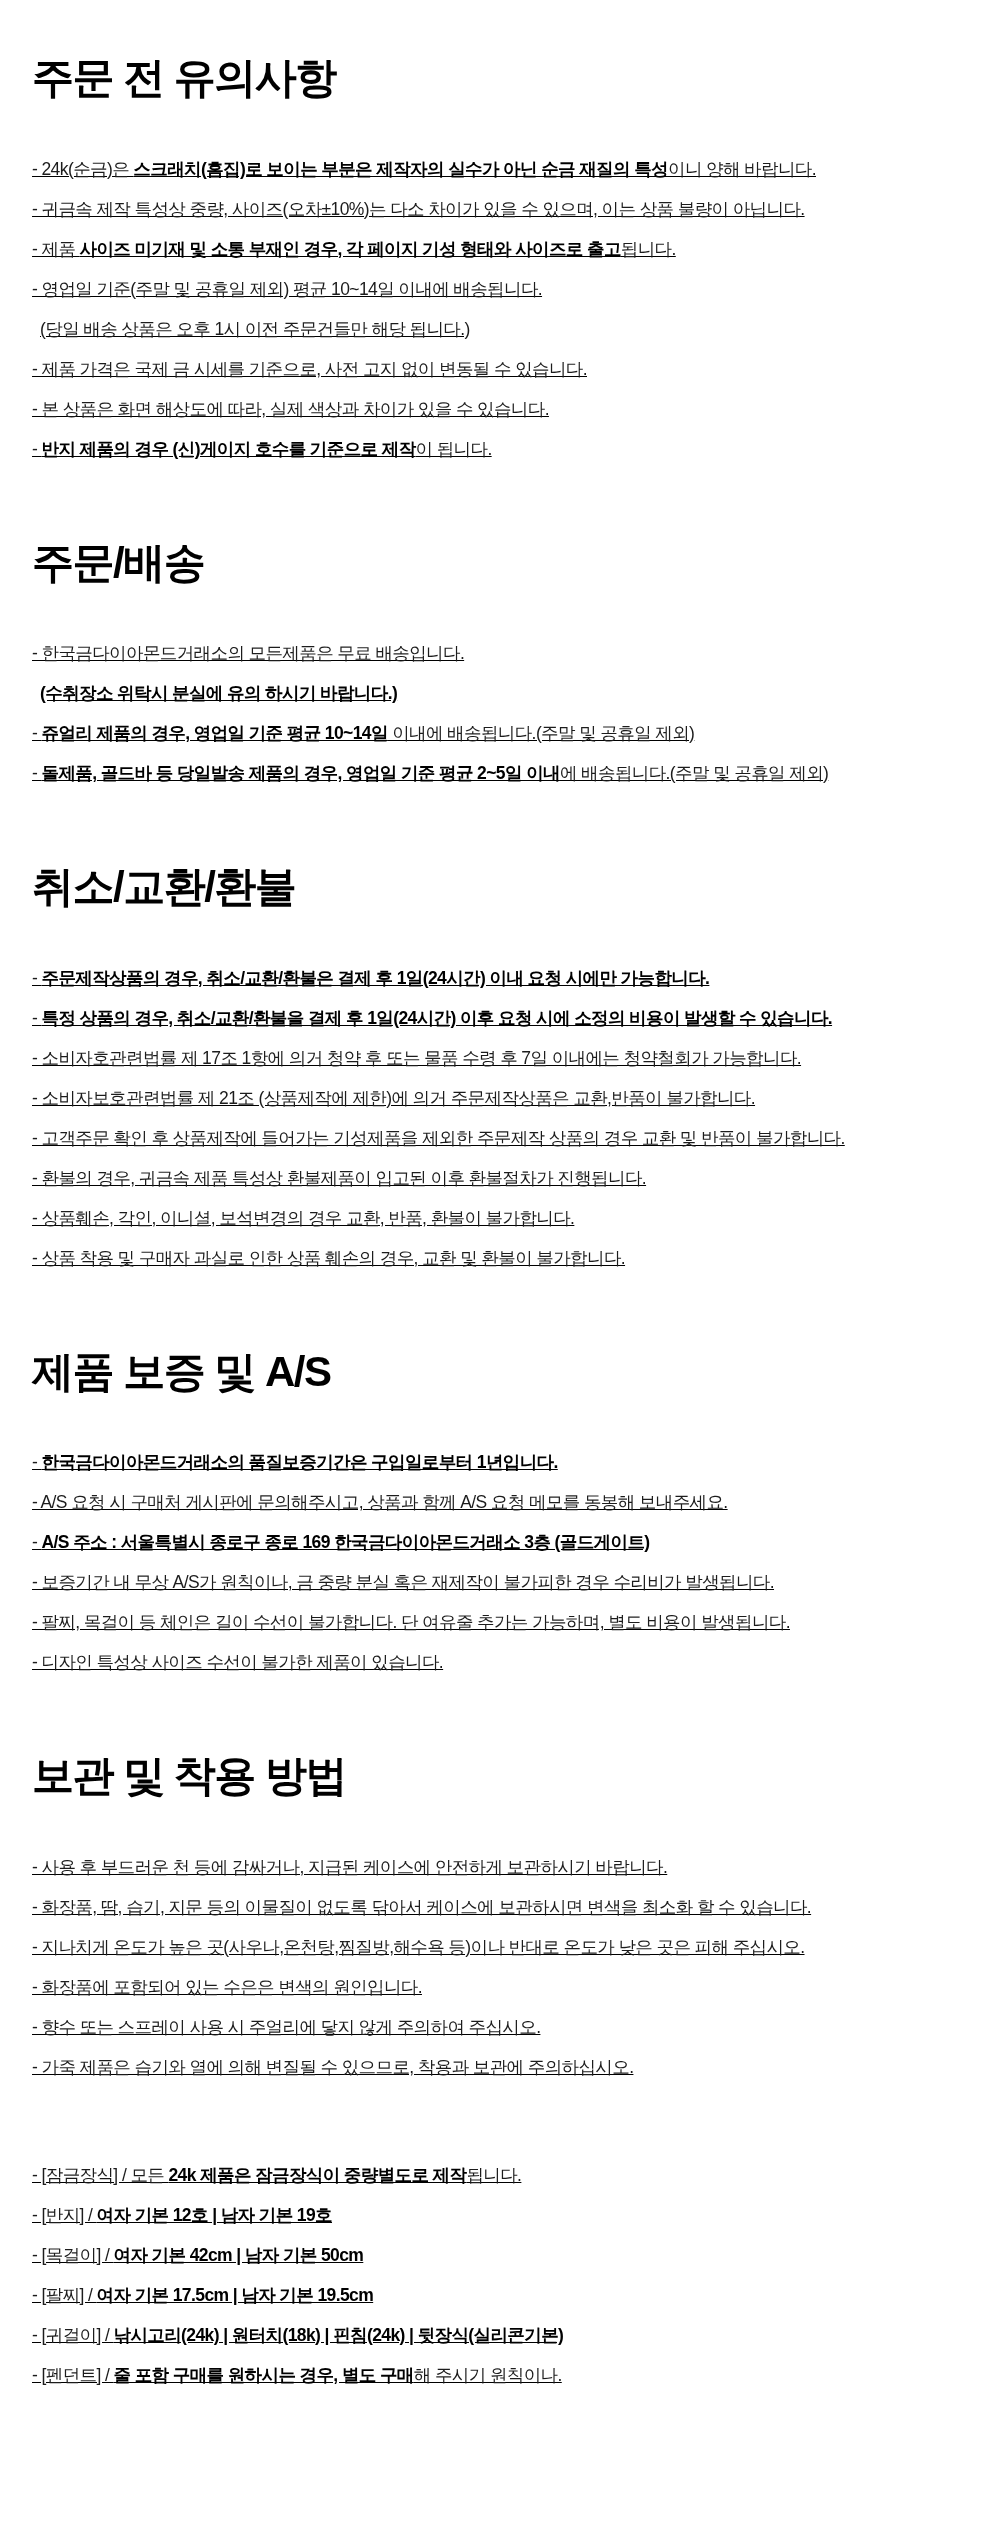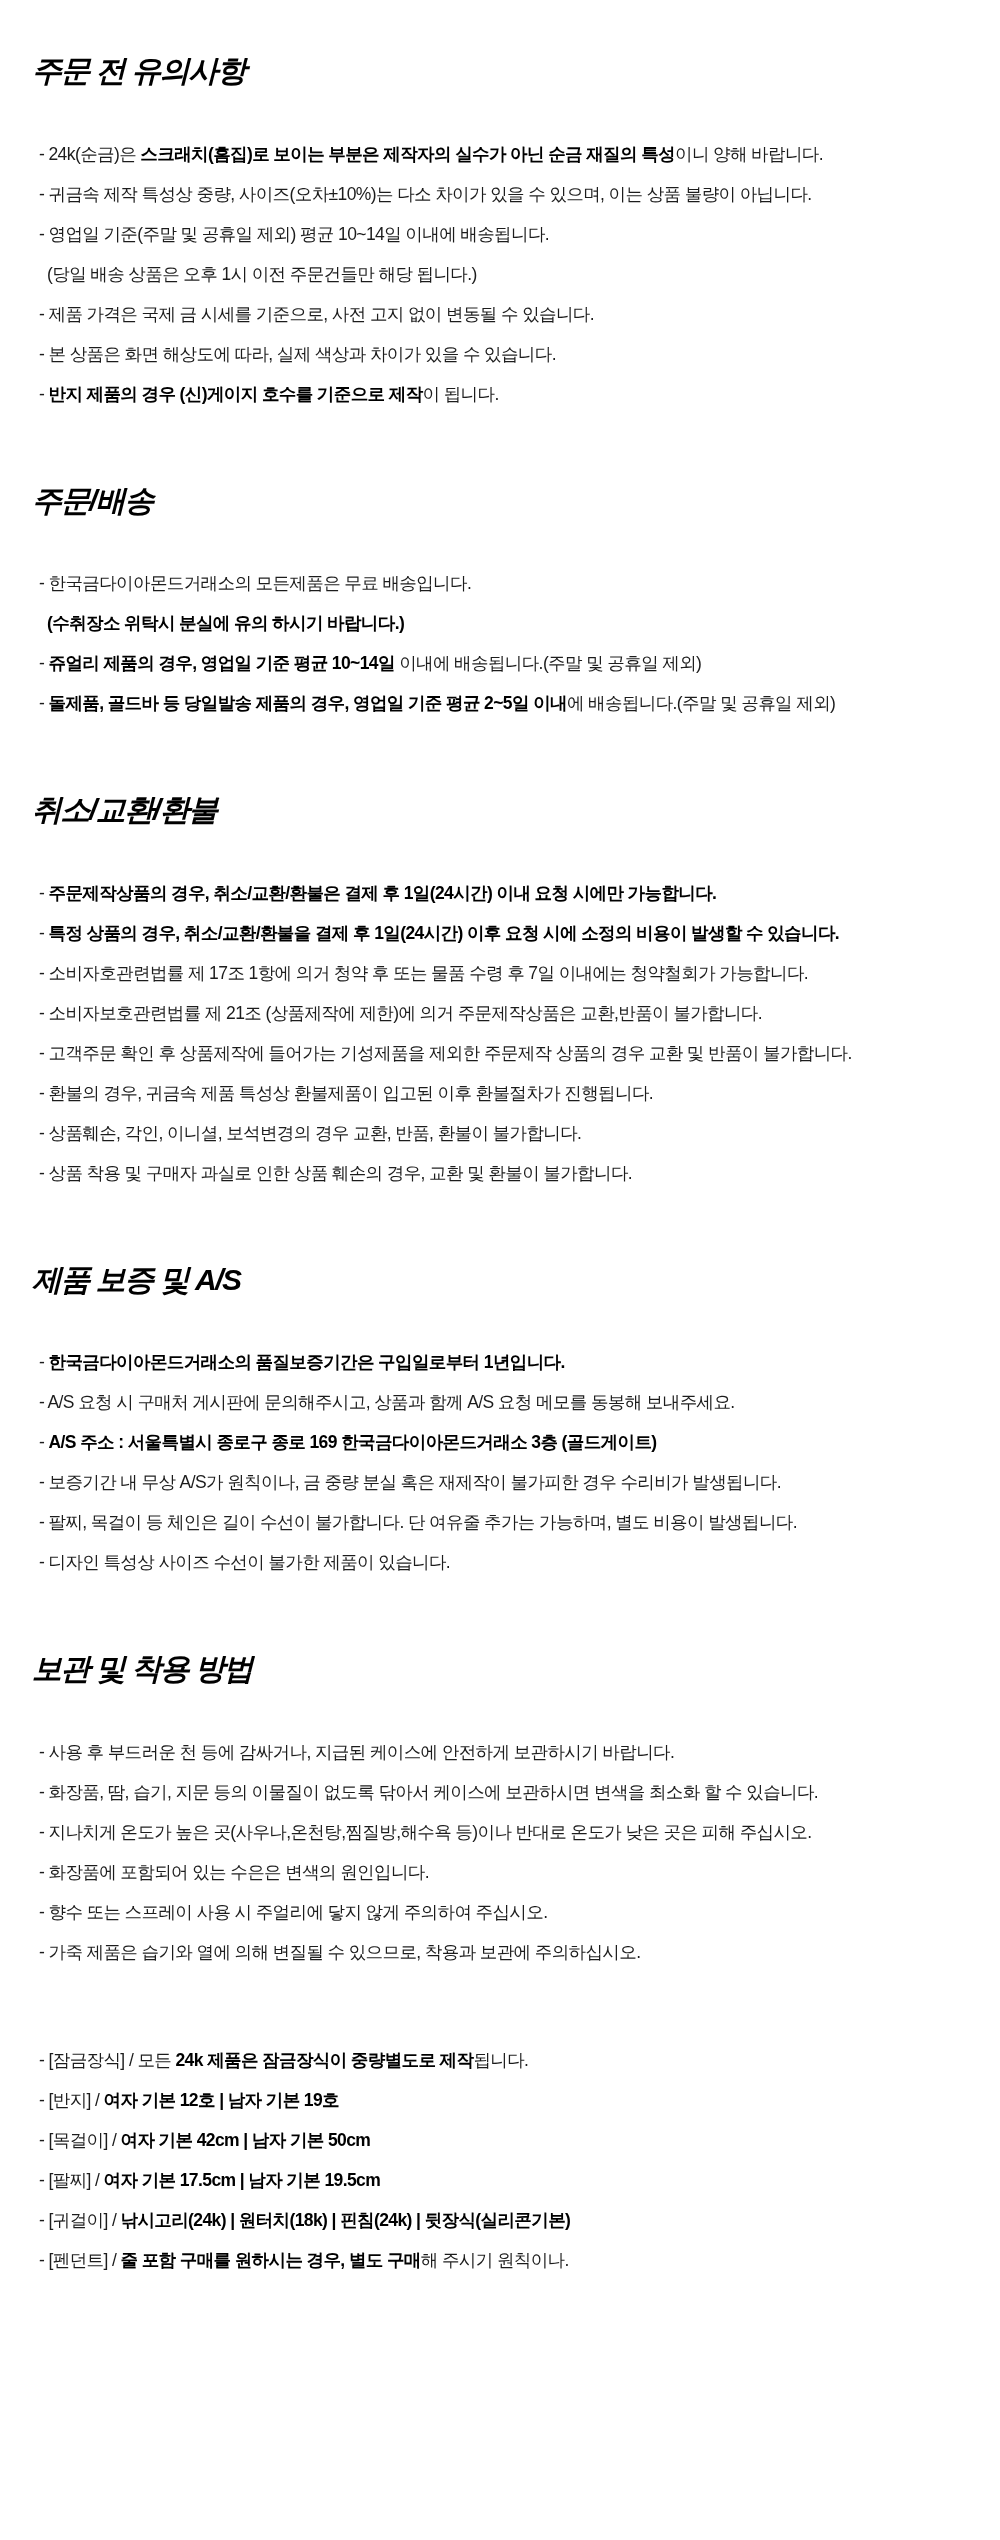--- a/index.html
+++ b/index.html
@@ -15,29 +15,29 @@
   }
   main {
     box-sizing: border-box;
     padding: 52px 28px 0 32px;
   }
   section {
     margin: 0 0 68px 0;
   }
   h2.section-title {
     margin: 0 0 44px 0;
-    font-size: 30px;
+    font-size: 42px;
     line-height: 1.25;
     font-weight: 800;
     color: #000000;
     letter-spacing: -1.5px;
-    font-style: italic;
   }
   .items {
-    margin: 7px;
+    margin: 0;
+    text-decoration: underline;
   }
   p.line {
     margin: 0;
     font-size: 17.5px;
     line-height: 40px;
     color: #1c1c1c;
     letter-spacing: -0.6px;
     white-space: pre-wrap;
   }
   p.line.indent {
@@ -50,20 +50,21 @@
 </style>
 </head>
 <body>
 
 <main>
   <section>
     <h2 class="section-title">주문 전 유의사항</h2>
     <div class="items">
         <p class="line"><span class="seg">- 24k(순금)은 </span><span class="seg bold">스크래치(흠집)로 보이는 부분은 제작자의 실수가 아닌 순금 재질의 특성</span><span class="seg">이니 양해 바랍니다.</span></p>
         <p class="line"><span class="seg">- 귀금속 제작 특성상 중량, 사이즈(오차±10%)는 다소 차이가 있을 수 있으며, 이는 상품 불량이 아닙니다.</span></p>
+        <p class="line"><span class="seg">- 제품 </span><span class="seg bold">사이즈 미기재 및 소통 부재인 경우, 각 페이지 기성 형태와 사이즈로 출고</span><span class="seg">됩니다.</span></p>
         <p class="line"><span class="seg">- 영업일 기준(주말 및 공휴일 제외) 평균 10~14일 이내에 배송됩니다.</span></p>
         <p class="line indent"><span class="seg">(당일 배송 상품은 오후 1시 이전 주문건들만 해당 됩니다.)</span></p>
         <p class="line"><span class="seg">- 제품 가격은 국제 금 시세를 기준으로, 사전 고지 없이 변동될 수 있습니다.</span></p>
         <p class="line"><span class="seg">- 본 상품은 화면 해상도에 따라, 실제 색상과 차이가 있을 수 있습니다.</span></p>
         <p class="line"><span class="seg">- </span><span class="seg bold">반지 제품의 경우 (신)게이지 호수를 기준으로 제작</span><span class="seg">이 됩니다.</span></p>
       </div>
   </section>
 
   <section>
     <h2 class="section-title">주문/배송</h2>

